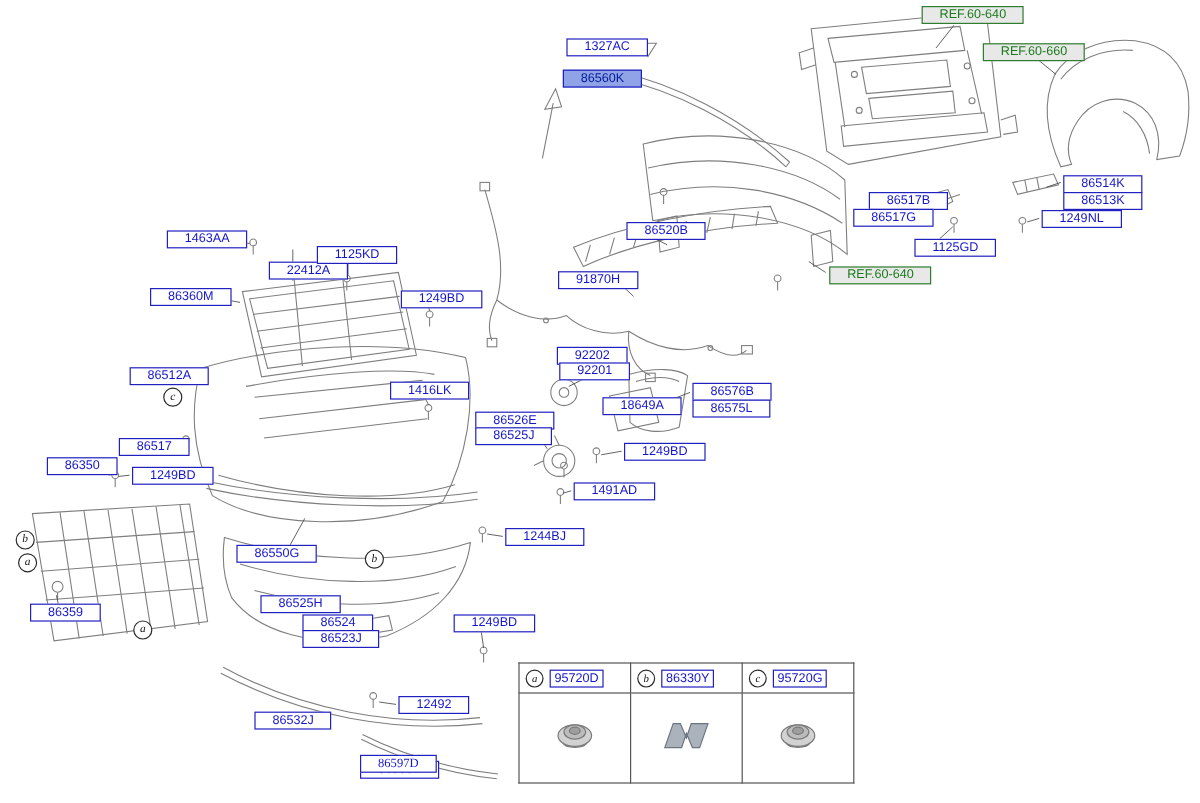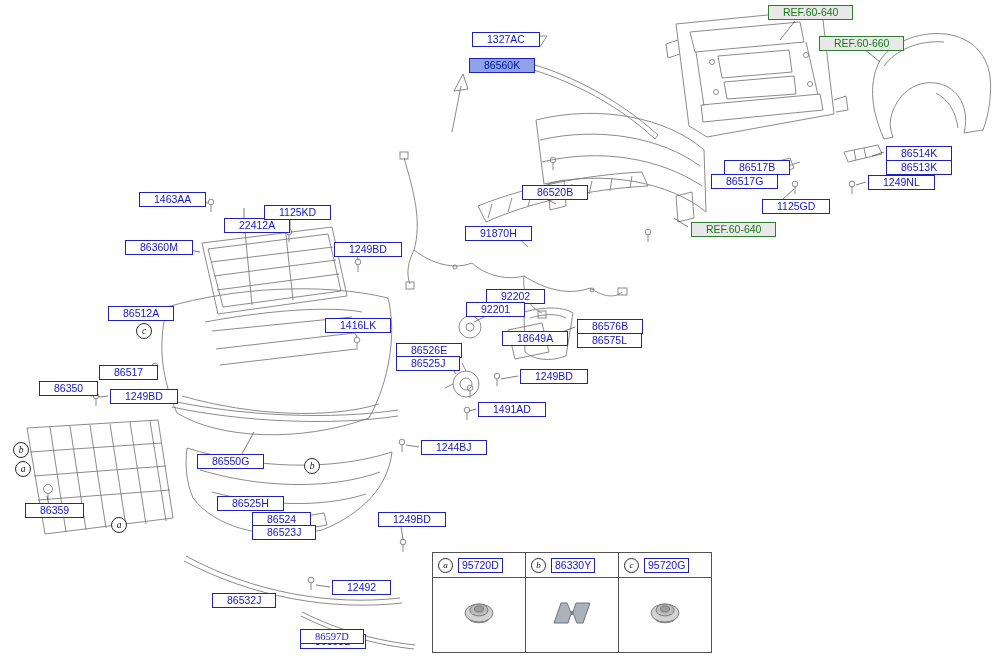--- a/index.html
+++ b/index.html
@@ -297,21 +297,21 @@
       <div class="part-label ref" style="left: 691px; top: 222px;">REF.60-640</div>
       <div class="part-label" style="left: 522px; top: 185px;">86520B</div>
       <div class="part-label" style="left: 465px; top: 226px;">91870H</div>
       <div class="part-label" style="left: 139px; top: 192px;">1463AA</div>
       <div class="part-label" style="left: 224px; top: 194px; margin-top: 24px;">22412A</div>
       <div class="part-label" style="left: 264px; top: 205px;">1125KD</div>
       <div class="part-label" style="left: 125px; top: 240px;">86360M</div>
       <div class="part-label" style="left: 334px; top: 242px;">1249BD</div>
       <div class="part-label" style="left: 108px; top: 306px;">86512A</div>
       <div class="part-label" style="left: 325px; top: 318px;">1416LK</div>
-      <div class="part-label" style="left: 486px; top: 289px;">92202</div>
+      <div class="part-label" style="left: 464px; top: 289px;">92202</div>
       <div class="part-label" style="left: 466px; top: 302px;">92201</div>
       <div class="part-label" style="left: 482px; top: 331px; margin-left: 20px;">18649A</div>
       <div class="part-label" style="left: 577px; top: 319px;">86576B</div>
       <div class="part-label" style="left: 577px; top: 333px;">86575L</div>
       <div class="part-label" style="left: 396px; top: 343px;">86526E</div>
       <div class="part-label" style="left: 396px; top: 356px;">86525J</div>
       <div class="part-label" style="left: 99px; top: 365px;">86517</div>
       <div class="part-label" style="left: 520px; top: 369px;">1249BD</div>
       <div class="part-label" style="left: 39px; top: 381px;">86350</div>
       <div class="part-label" style="left: 110px; top: 389px;">1249BD</div>

